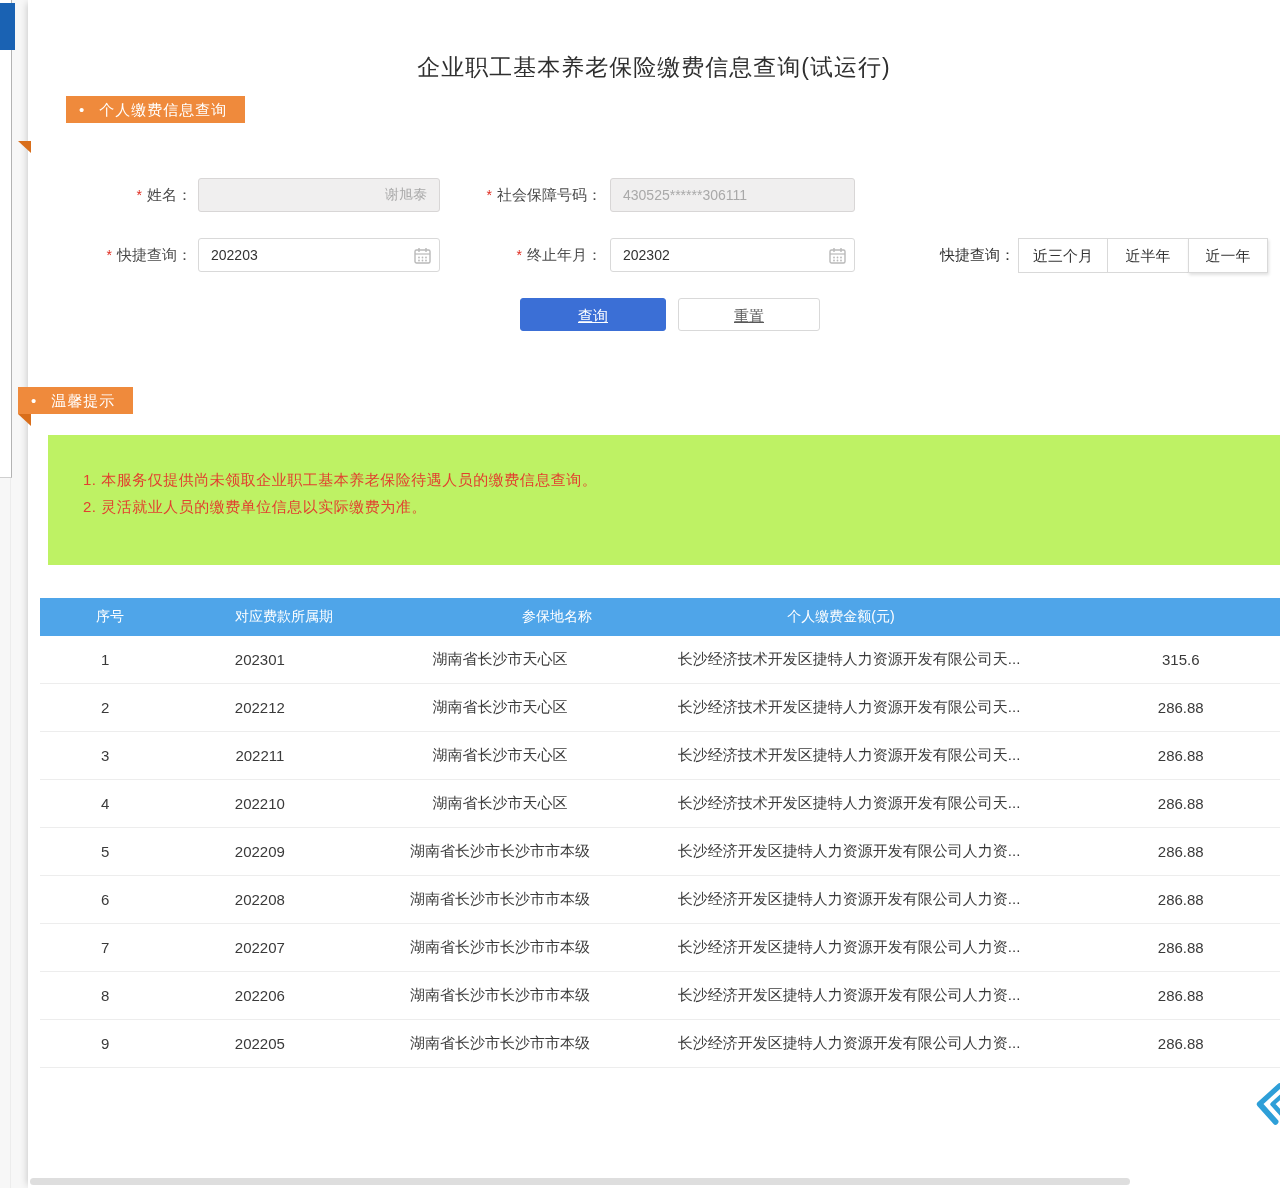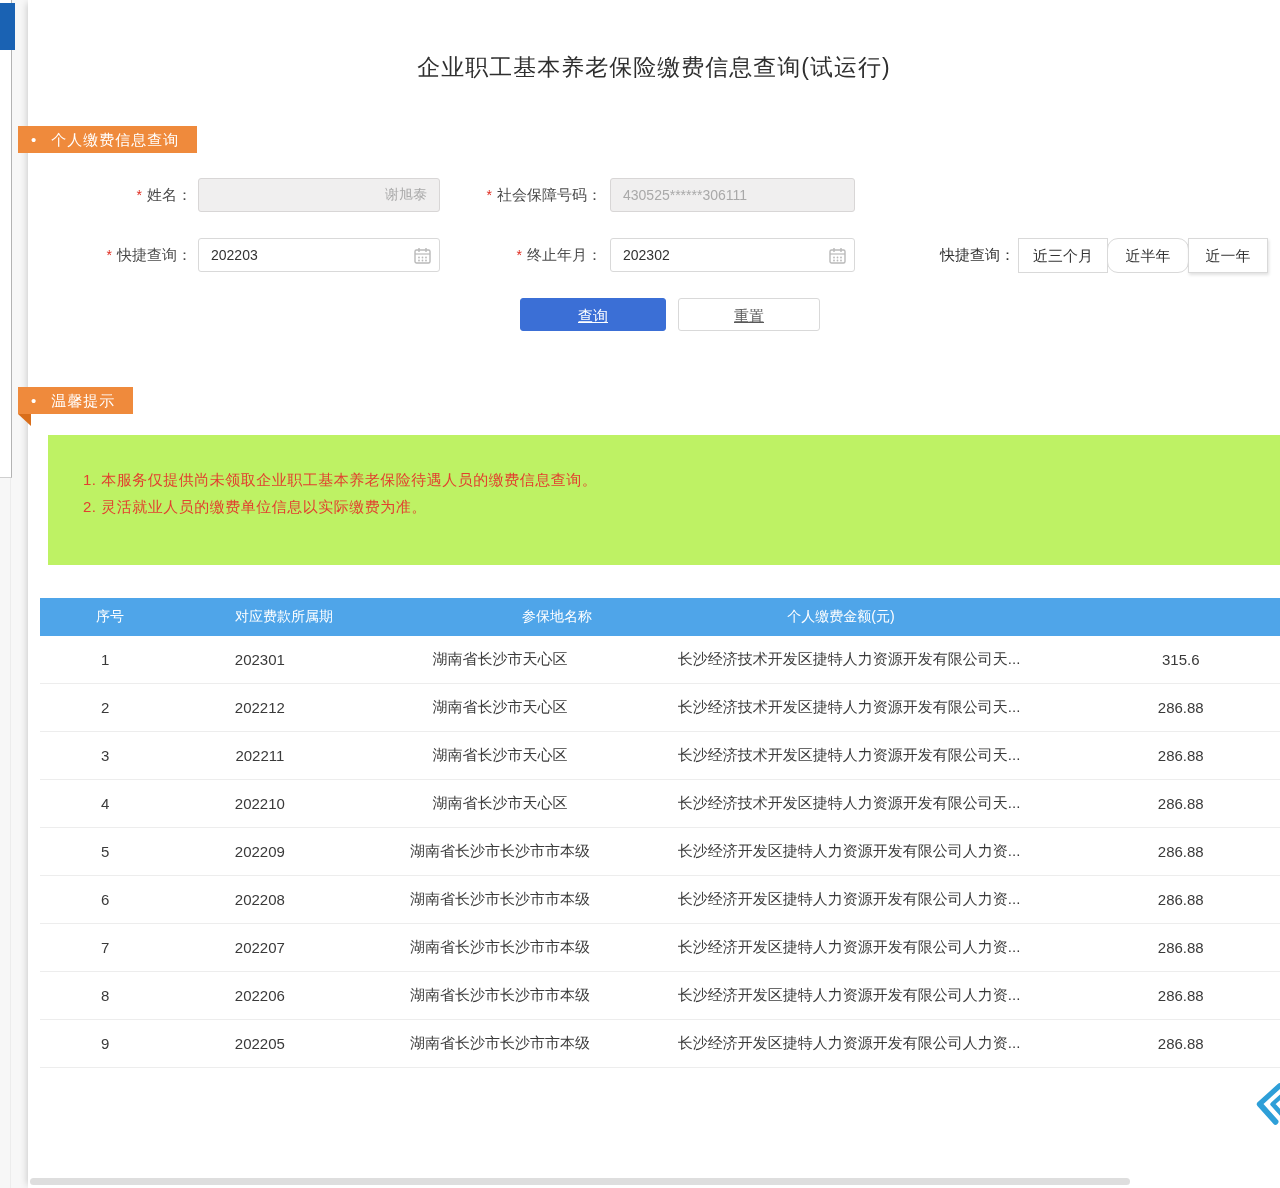--- a/index.html
+++ b/index.html
@@ -19,21 +19,21 @@
 
   .page-title { position:absolute; left:28px; top:52px; width:1252px; text-align:center;
     font-size:23px; color:#2f2f2f; letter-spacing:1px; }
 
   
   .ribbon { position:absolute; left:18px; height:27px; line-height:27px; background:#EF8A3C;
     color:#fff; font-size:15px; padding:0 18px 0 13px; letter-spacing:1px; z-index:3; }
   .ribbon .dot { display:inline-block; margin-right:14px; font-size:15px; }
   .ribbon-fold { position:absolute; left:18px; width:13px; height:12px; background:#D96E1B;
     clip-path:polygon(0 0, 100% 0, 100% 100%); z-index:2; }
-  .rb1 { top:126px; } .rb1f { top:141px; }
+  .rb1 { top:96px;margin-left:48px; } .rb1f { top:141px; }
   .rb2 { top:387px; } .rb2f { top:414px; }
 
   
   .f-label { position:absolute; height:34px; line-height:34px; font-size:15px; color:#4a4a4a;
     text-align:right; }
   .req { color:#e02b20; margin-right:5px; font-size:14px; }
   .f-input { position:absolute; height:34px; border:1px solid #d9d9d9; border-radius:3px;
     background:#fff; font-size:14px; color:#333; padding:0 30px 0 12px;
     font-family:"Liberation Sans", sans-serif; }
   .f-input.disabled { background:#f0efef; border-color:#d8d6d6; color:#a9a9a9; padding-right:12px; }
@@ -45,21 +45,21 @@
   .lbl-ssn { left:420px; width:182px; }
   .in-ssn { left:610px; top:178px; width:245px; }
   .lbl-start { left:60px; width:132px; }
   .in-start { left:198px; top:238px; width:242px; }
   .lbl-end { left:420px; width:182px; }
   .in-end { left:610px; top:238px; width:245px; }
   .lbl-quick { left:903px; width:112px; color:#333; }
   .quick-btn { position:absolute; top:238px; height:35px; background:#fff; border:1px solid #d9d9d9;
     font-size:15px; color:#333; text-align:center; line-height:33px; cursor:pointer; }
   .qb0 { left:1018px; width:90px; }
-  .qb1 { left:1107px; width:82px;border-radius:11px; }
+  .qb1 { left:1107px; width:82px; }
   .qb2 { left:1188px; width:80px; box-shadow:1px 2px 3px rgba(0,0,0,.12); }
 
   .btn { position:absolute; top:298px; height:33px; border-radius:3px; text-align:center;
     line-height:33px; font-size:15px; cursor:pointer;text-decoration:underline; }
   .btn-query { left:520px; width:146px; background:#3B6FD6; color:#fff; border:1px solid #3B6FD6; }
   .btn-reset { left:678px; width:142px; background:#fff; color:#595959; border:1px solid #d9d9d9; }
 
   
   .notice { position:absolute; left:48px; top:435px; width:1240px; height:130px; background:#bef264;
     padding:31px 20px 0 35px; }

